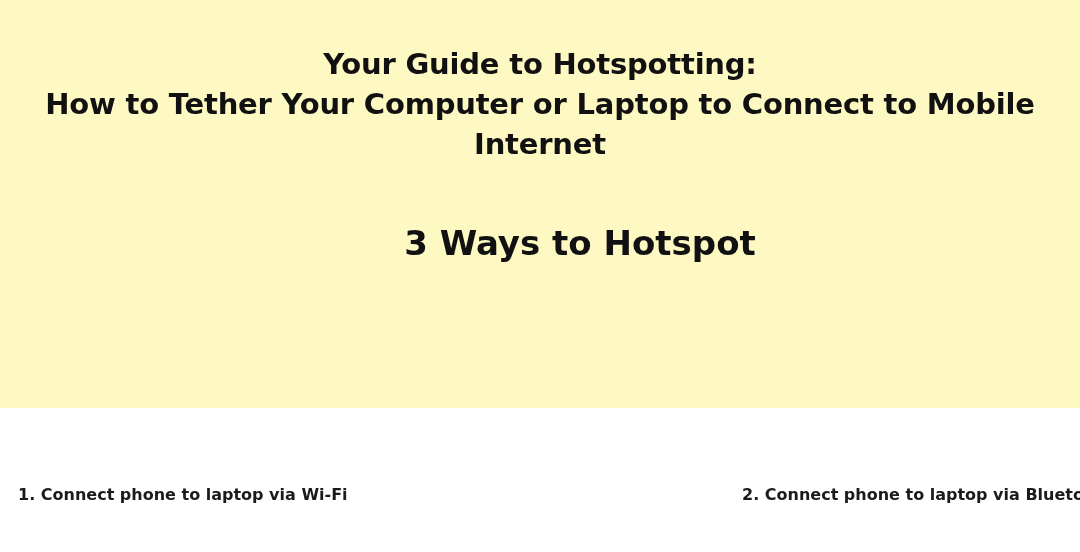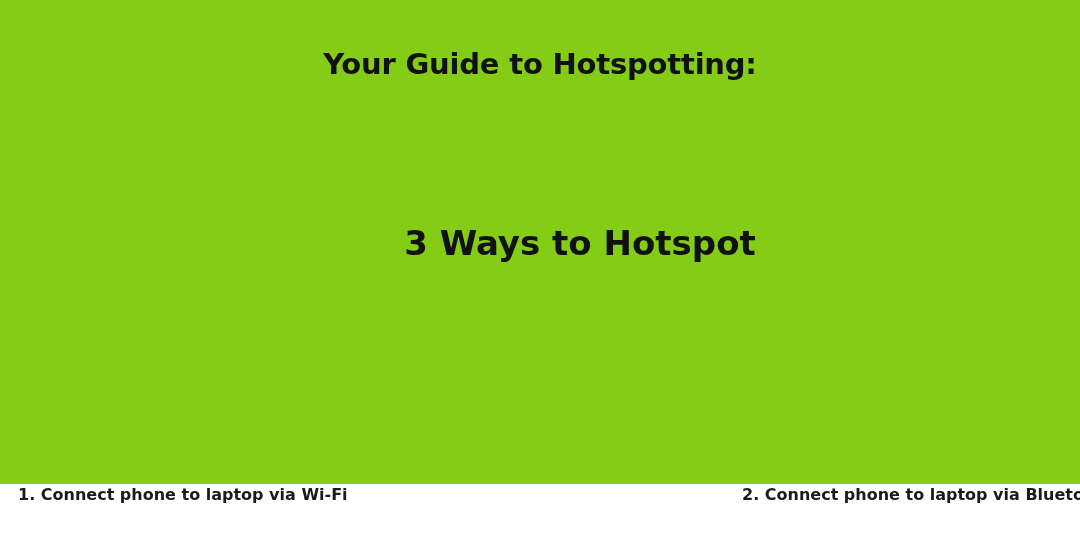--- a/index.html
+++ b/index.html
@@ -12,22 +12,22 @@
     height: 552px;
     position: relative;
     font-family: "DejaVu Sans", sans-serif;
     color: #1b1b1b;
     overflow: hidden;
   }
 
   .page {
     position: relative;
     width: 1080px;
-    height: 484px;
-    background: #84cc16;
+    height: 408px;
+    background: #fef9c3;
   }
 
   .title-block {
     position: absolute;
     top: 44px;
     left: 0;
     width: 1080px;
     text-align: center;
   }
 
@@ -92,20 +92,21 @@
     white-space: nowrap;
   }
 </style>
 </head>
 <body>
 
 <div class="page">
 
   <div class="title-block">
     <span class="title-line title-line-1">Your Guide to Hotspotting:</span>
+    <span class="title-line title-line-2">How to Tether Your Computer or Laptop to Connect to Mobile Internet</span>
   </div>
 
   <div class="subtitle">3 Ways to Hotspot</div>
 
   <div class="columns">
 
     <div class="column column-1">
       <div class="caption">1. Connect phone to laptop via Wi-Fi</div>
     </div>
 

